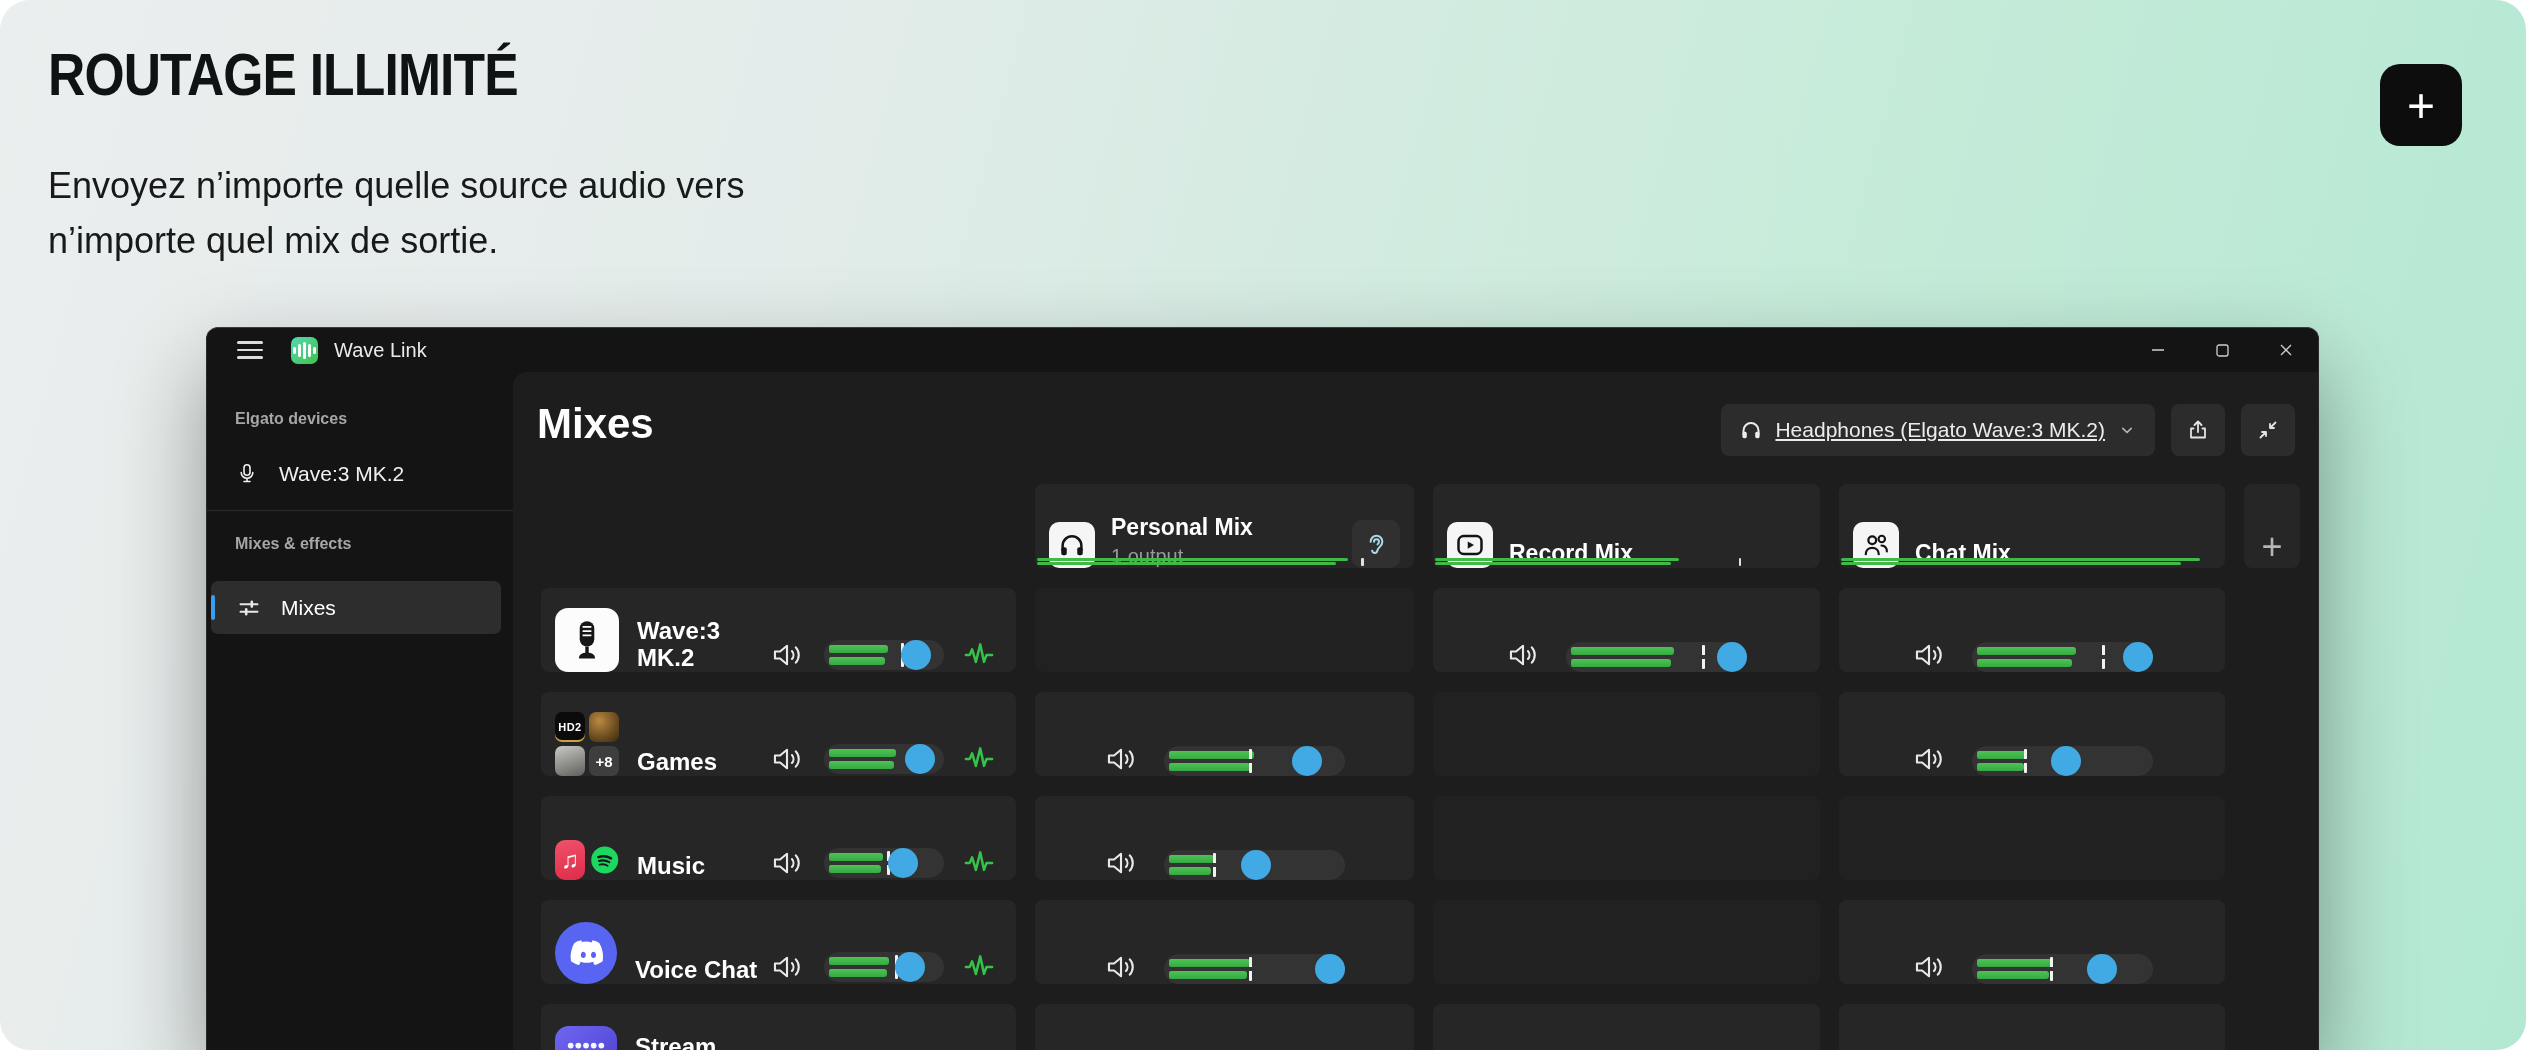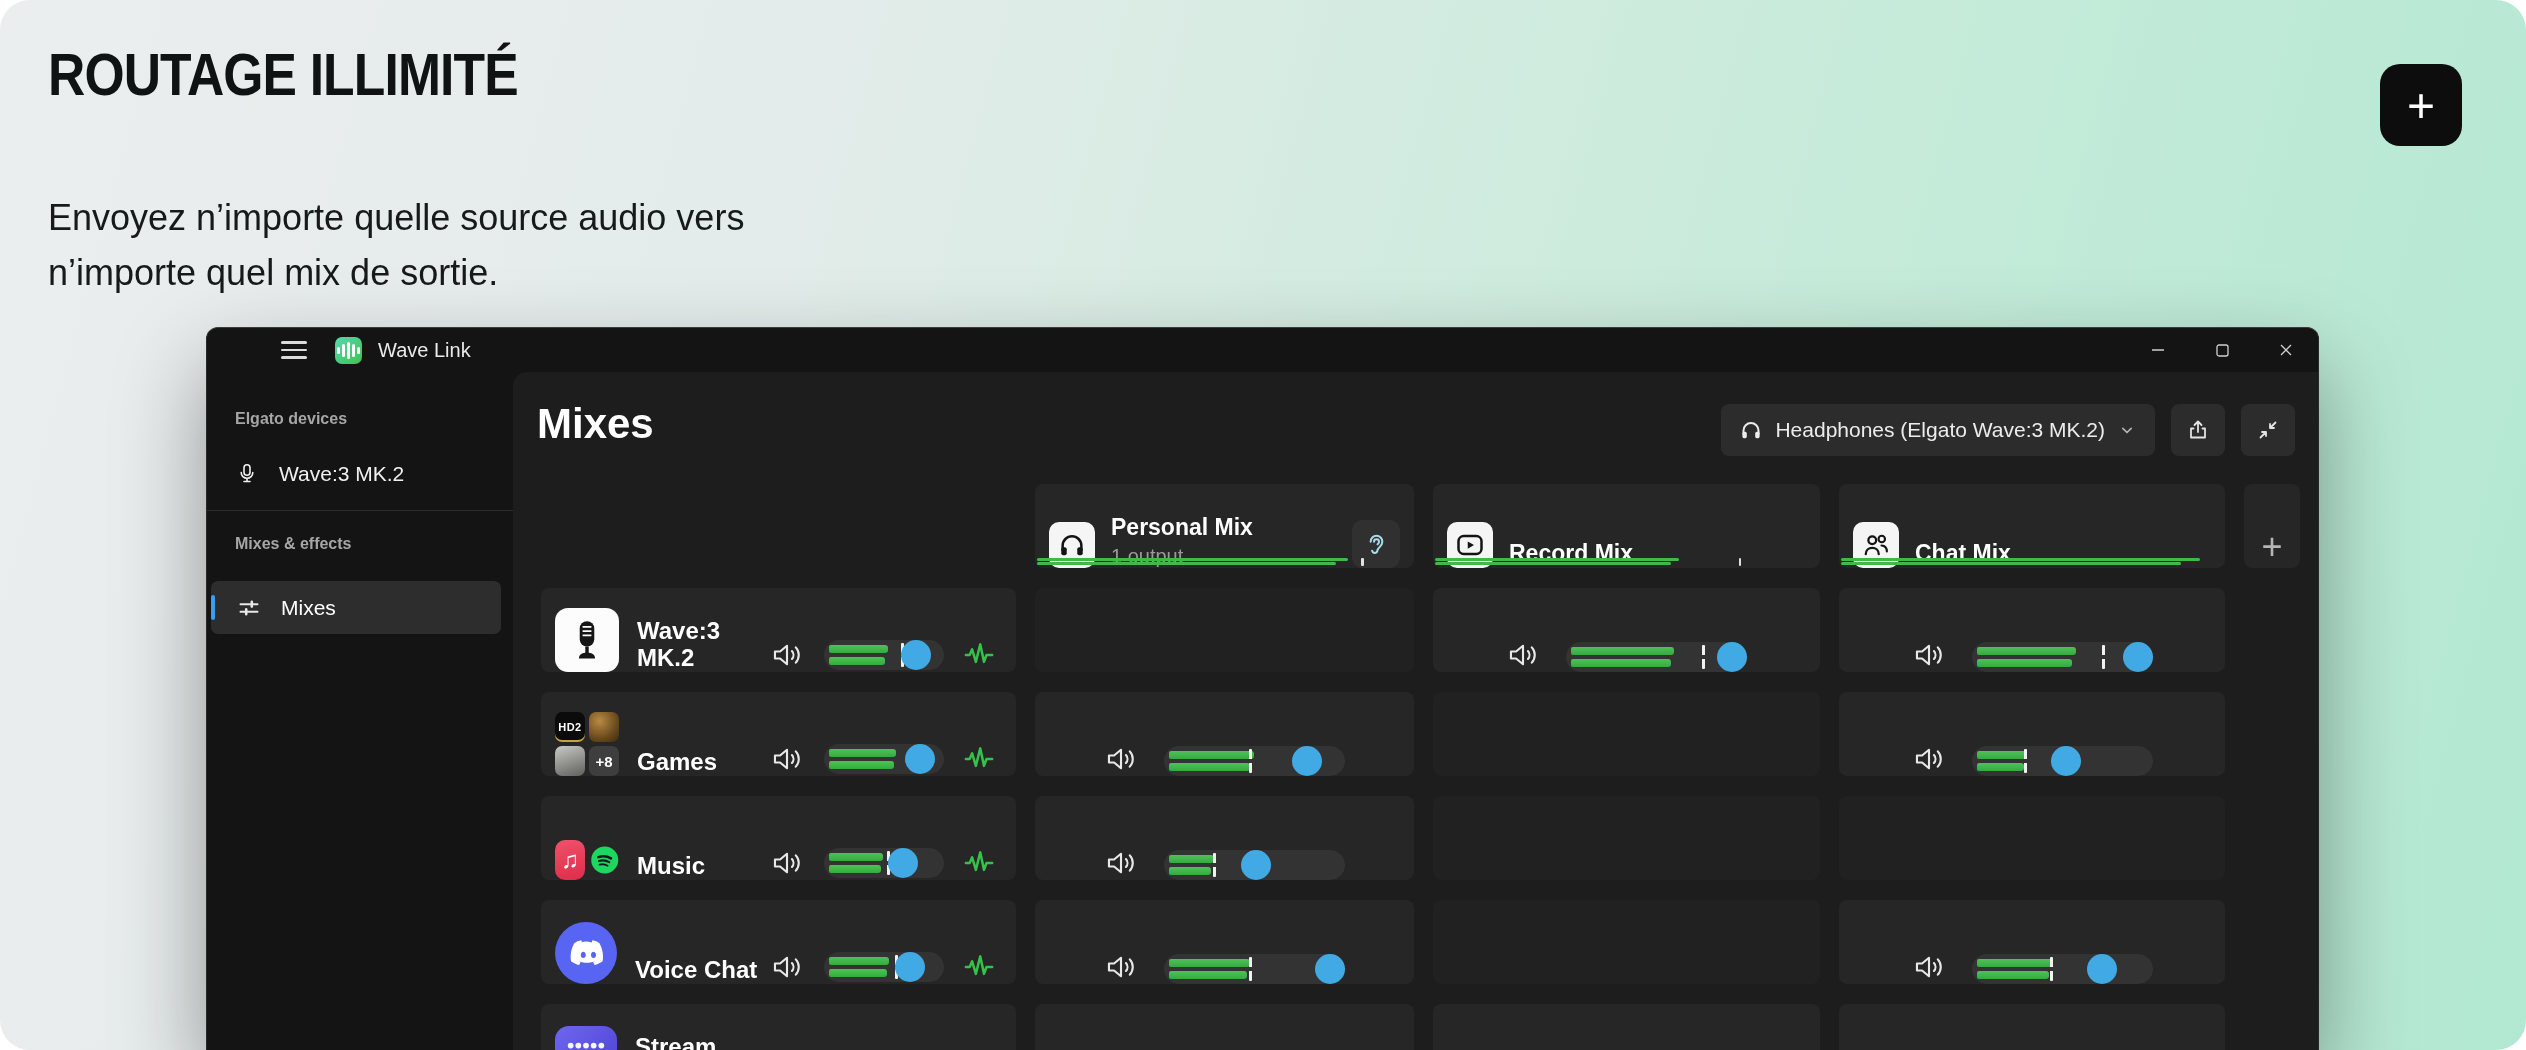--- a/index.html
+++ b/index.html
@@ -2,29 +2,29 @@
 <html><head>
 <meta charset="utf-8">
 <style>
   html,body{margin:0;padding:0;background:#fff;}
   .page{position:relative;width:2526px;height:1050px;border-radius:30px;overflow:hidden;
     background:linear-gradient(105deg,#ebeeee 0%,#e3ecea 30%,#c6ebd9 68%,#b2e8d2 100%);
     font-family:"Liberation Sans",sans-serif;}
   
   .hero-title{position:absolute;left:48px;top:40px;font-size:60px;font-weight:700;color:#101314;
     letter-spacing:-1px;transform:scaleX(.86);transform-origin:left;white-space:nowrap;}
-  .hero-sub{position:absolute;left:48px;top:158px;font-size:36px;color:#17191a;line-height:55px;margin-top:32px;}
+  .hero-sub{position:absolute;left:48px;top:158px;font-size:36px;color:#17191a;line-height:55px;}
   .hero-add{position:absolute;left:2380px;top:64px;width:82px;height:82px;border-radius:20px;
     background:#0d0d0d;color:#fff;display:flex;align-items:center;justify-content:center;
     font-size:48px;font-weight:300;cursor:pointer;}
   
   .window{position:absolute;left:206px;top:327px;width:2111px;height:723px;background:#141414;
     border-radius:12px 12px 0 0;border-top:1px solid #3c3c3c;border-left:1px solid #2a2a2a;border-right:1px solid #2a2a2a;
     box-shadow:0 40px 90px rgba(0,0,0,.38);overflow:hidden;color:#e8e8e8;}
-  .titlebar{position:absolute;left:0;top:0;right:0;height:44px;display:flex;align-items:center;padding-left:44px;}
+  .titlebar{position:absolute;left:0;top:0;right:0;height:44px;display:flex;align-items:center;}
   .hamburger{margin-left:30px;width:26px;display:flex;flex-direction:column;gap:5px;cursor:pointer;}
   .hamburger i{height:2.4px;background:#dcdcdc;border-radius:2px;}
   .wl-logo{margin-left:28px;width:27px;height:27px;border-radius:7px;
     background:linear-gradient(135deg,#56d8b2,#3fc24d);display:flex;align-items:center;justify-content:center;gap:2.4px;}
   .wl-logo i{width:2.6px;background:#fff;border-radius:2px;}
   .wl-logo i:nth-child(1){height:7px}.wl-logo i:nth-child(2){height:13px}.wl-logo i:nth-child(3){height:17px}
   .wl-logo i:nth-child(4){height:13px}.wl-logo i:nth-child(5){height:7px}
   .app-title{margin-left:16px;font-size:20px;color:#eaeaea;}
   .win-controls{margin-left:auto;display:flex;height:100%;}
   .win-btn{width:64px;height:100%;display:flex;align-items:center;justify-content:center;color:#cfcfcf;cursor:pointer;}
@@ -35,21 +35,21 @@
   .side-divider{position:absolute;left:0;right:0;top:138px;height:1px;background:#2b2b2b;}
   .mixes-item{position:absolute;left:4px;right:12px;top:209px;height:53px;background:#2d2d2d;border-radius:7px;
     display:flex;align-items:center;cursor:pointer;}
   .mixes-item .accent{position:absolute;left:0;top:14px;width:4px;height:25px;border-radius:3px;}
   .mixes-item .mi-icon{margin-left:26px;}
   .mixes-item .mi-label{margin-left:20px;font-size:21px;font-weight:400;color:#fff;}
   
   .main{position:absolute;left:306px;top:44px;right:0;bottom:0;background:#1d1d1d;border-radius:14px 0 0 0;}
   .main-heading{position:absolute;left:24px;top:28px;font-size:42px;font-weight:700;color:#fff;}
   .toolbar{position:absolute;right:23px;top:32px;display:flex;gap:16px;height:52px;}
-  .tool-btn{background:#2c2c2c;border-radius:8px;display:flex;align-items:center;justify-content:center;cursor:pointer;color:#e4e4e4;}
+  .tool-btn{background:#2c2c2c;border-radius:8px;display:flex;align-items:center;justify-content:center;cursor:pointer;color:#e4e4e4;text-decoration:underline;}
   .dropdown{padding:0 18px;gap:12px;font-size:21px;color:#ececec;}
   .sq-btn{width:54px;}
   
   .grid{position:absolute;left:28px;top:112px;display:grid;
     grid-template-columns:475px 379px 387px 386px 56px;grid-auto-rows:84px;gap:20px 19px;}
   .card{background:#262626;border-radius:8px;position:relative;display:flex;align-items:flex-end;}
   .empty-card{background:#212121;}
   .ghost{background:transparent;}
   .header-card{padding:0 14px;}
   .mix-tile{width:46px;height:46px;border-radius:10px;background:#f5f5f5;color:#141414;

